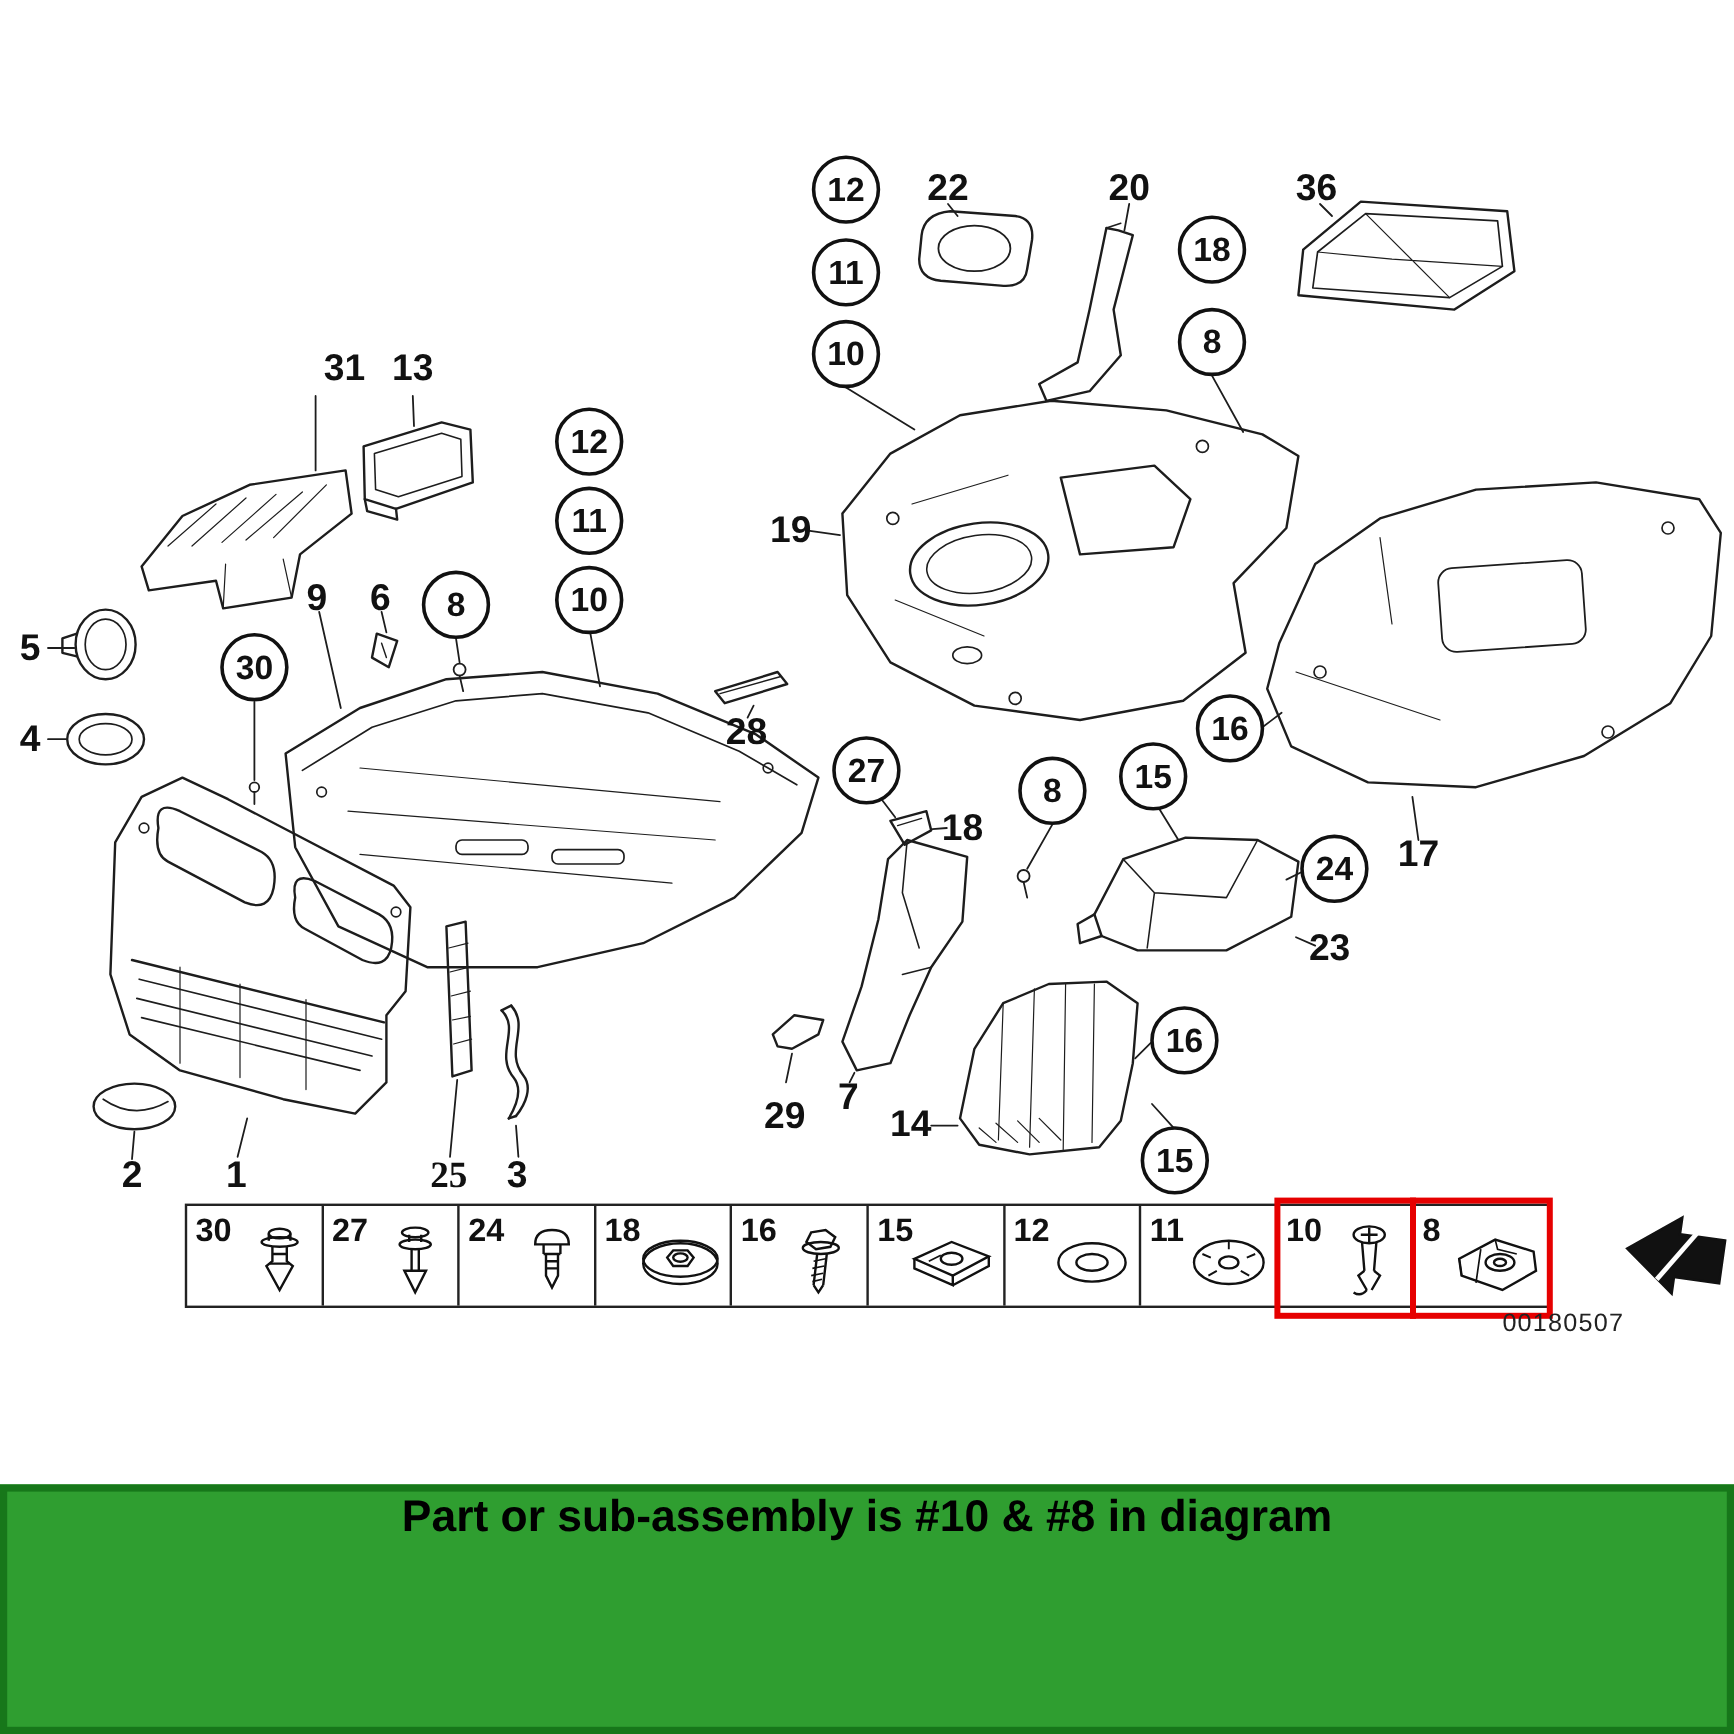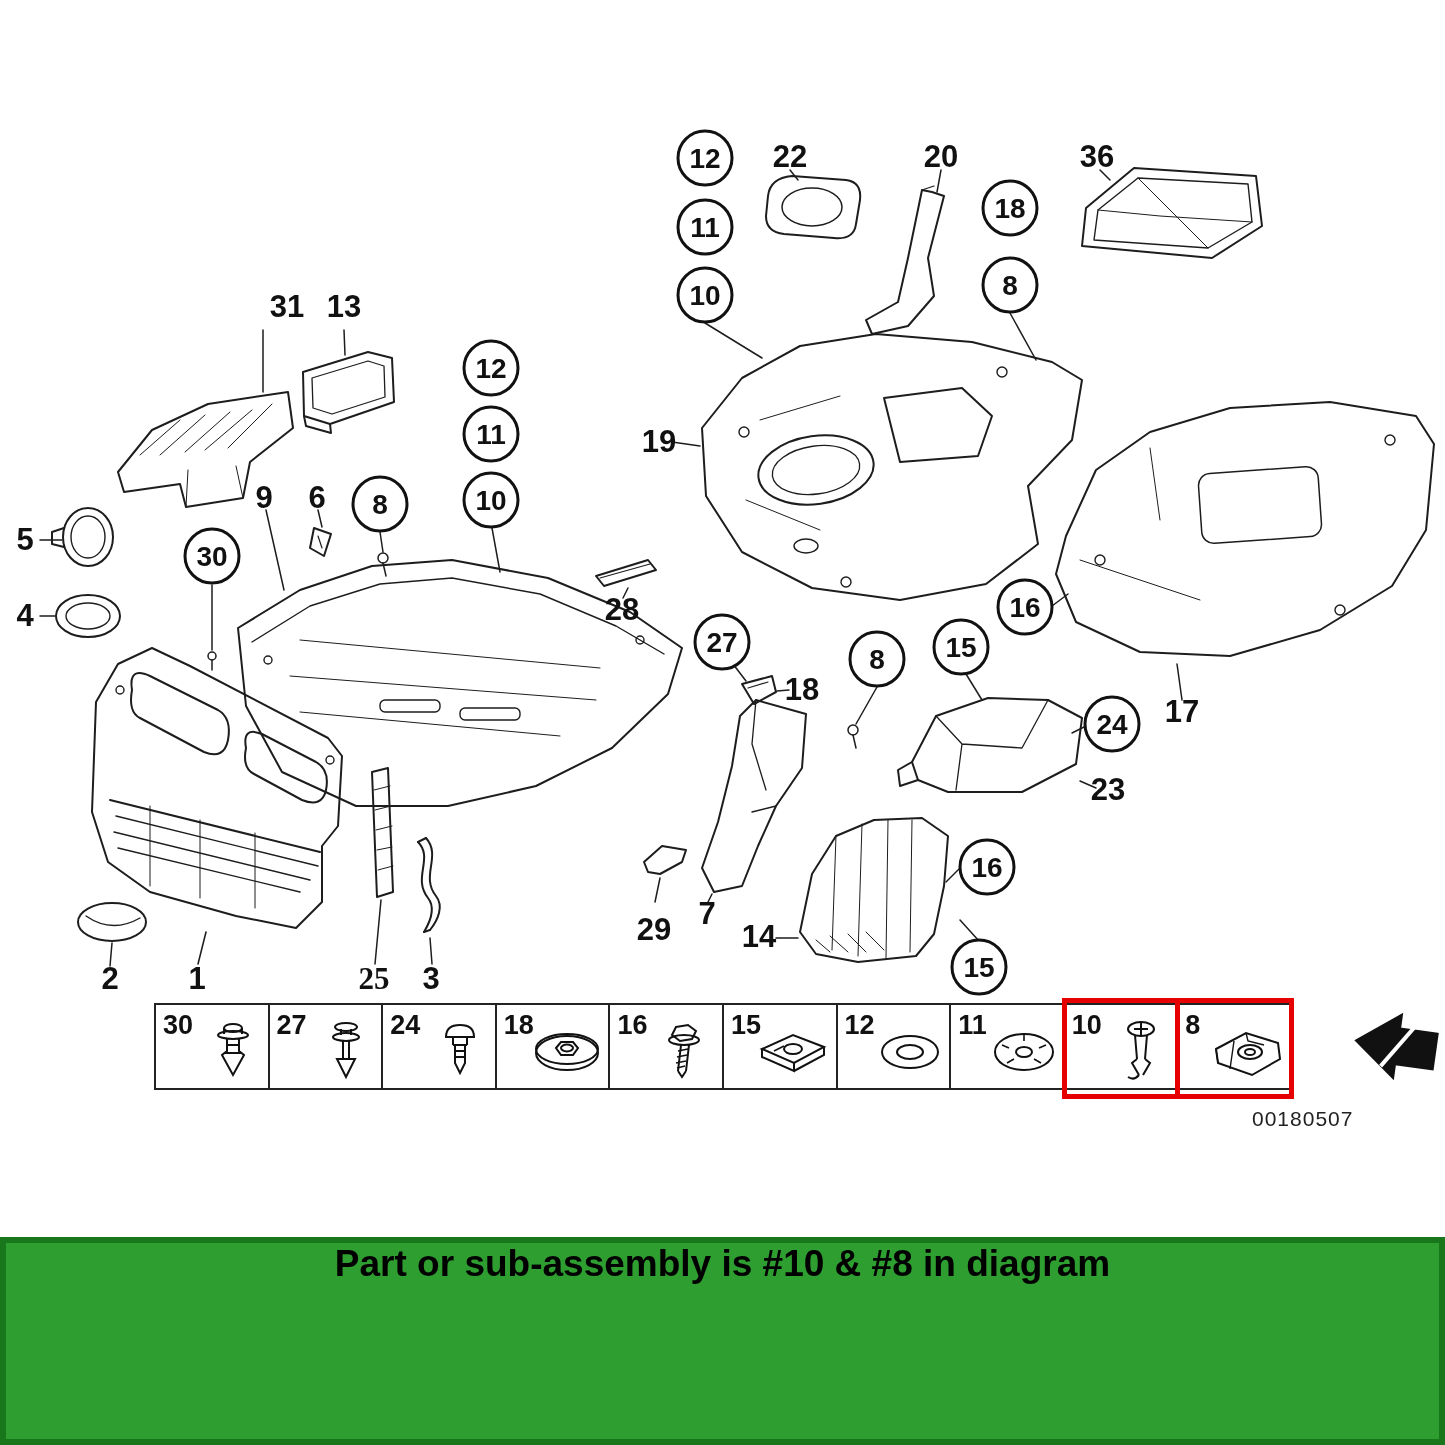--- a/index.html
+++ b/index.html
@@ -40,21 +40,21 @@
   }
   .cell .fastener { margin:10px 4px 0 auto; display:flex; }
   .cell.highlighted::after {
     content:""; position:absolute; left:-3px; right:-4px; top:-7px; bottom:-11px;
     border:5px solid var(--hl,#e60000); pointer-events:none; z-index:6;
   }
 
   .arrow-wrap { position:absolute; left:1349px; top:1010px; z-index:2; }
   .diagram-id {
     position:absolute; left:1252px; top:1091px; z-index:2;
-    font-size:21px; letter-spacing:1px; color:#222;margin-top:16px;
+    font-size:21px; letter-spacing:1px; color:#222;
   }
 
   
   .banner {
     position:absolute; left:0; top:1237px; width:1445px; height:208px;
     background:var(--banner-bg,#2f9e30);
     border:6px solid var(--banner-border,#17771a);
     box-sizing:border-box;
     display:flex; flex-direction:column; justify-content:space-between; gap:26px;
     z-index:3;

